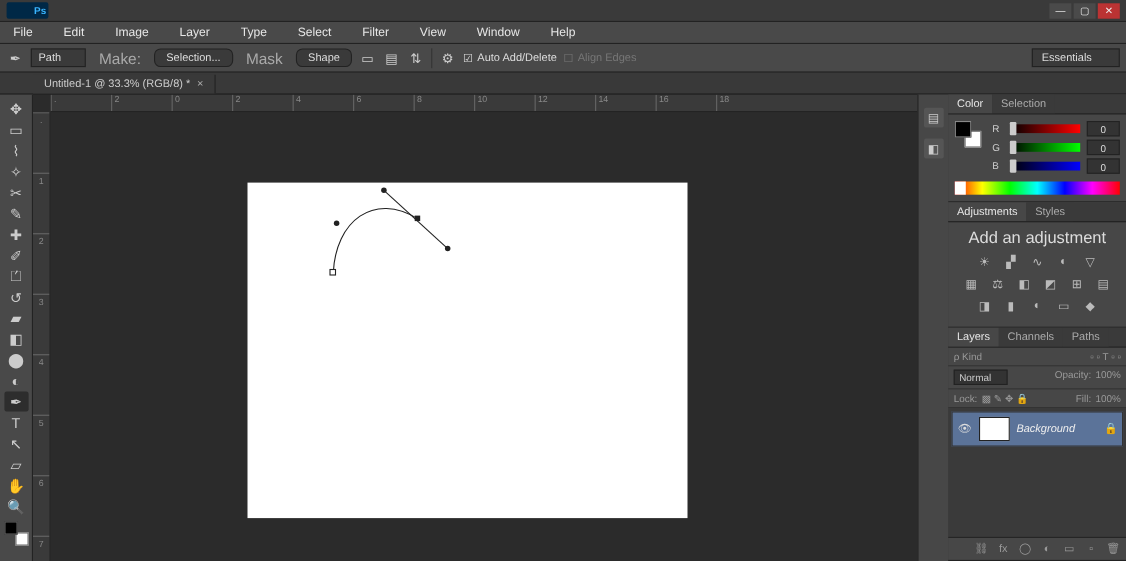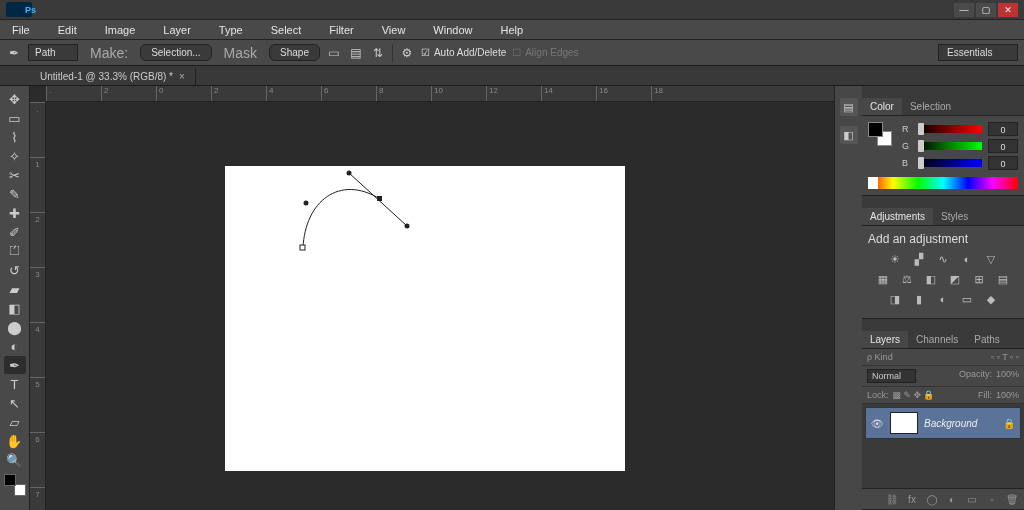--- a/index.html
+++ b/index.html
@@ -1,19 +1,19 @@
 <!DOCTYPE html>
 <html><head>
 <meta charset="utf-8">
 <style>
   * { box-sizing: border-box; margin: 0; padding: 0; font-family: Arial, sans-serif; }
   body { background: #181818; width: 1024px; height: 510px; overflow: hidden; color: #c8c8c8; font-size: 11px; }
   .titlebar { height: 20px; background: #3a3a3a; display: flex; align-items: center; justify-content: space-between; padding: 0 6px; border-bottom: 1px solid #222; }
   .titlebar-left { display: flex; align-items: center; gap: 6px; }
-  .ps-logo { width: 26px; height: 15px; background: #002846; color: #39b5ff; font-size: 9px; font-weight: bold; display: flex; align-items: center; justify-content: center; border-radius: 2px; padding-left: 23px; }
+  .ps-logo { width: 38px; height: 15px; background: #002846; color: #39b5ff; font-size: 9px; font-weight: bold; display: flex; align-items: center; justify-content: center; border-radius: 2px; padding-left: 23px; }
   .titlebar-right { display: flex; gap: 2px; }
   .win-btn { width: 20px; height: 14px; background: #4a4a4a; color: #eee; display:flex; align-items:center; justify-content:center; font-size:9px; cursor:pointer; }
   .close-btn { background: #b33; }
   .menubar { height: 20px; background: #494949; display: flex; align-items: center; padding: 0 4px; gap: 12px; border-bottom: 1px solid #222; }
   .menu-item { padding: 2px 8px; font-size: 11px; color: #e6e6e6; cursor: pointer; }
   .optionsbar { height: 26px; background: #494949; display: flex; align-items: center; padding: 0 6px; gap: 6px; border-bottom: 1px solid #1a1a1a; }
   .opt-dd { background: #3a3a3a; color: #ddd; font-size: 10px; padding: 2px 20px 2px 6px; border: 1px solid #222; position: relative; min-width: 50px; }
   .opt-btn { background: #3a3a3a; color: #ddd; font-size: 10px; padding: 2px 10px; border: 1px solid #222; border-radius: 6px; }
   .opt-plain { color: #aaa; font-size: 14px; padding: 2px 6px; }
   .opt-check { display: flex; align-items: center; gap: 4px; color: #ddd; font-size: 10px; }
@@ -35,39 +35,39 @@
   .ruler-h { position:absolute; top:0; left:16px; right:0; height:16px; background:#3a3a3a; display:flex; color:#888; font-size:8px; overflow:hidden; border-bottom:1px solid #222; }
   .ruler-h span { width:55px; border-left:1px solid #666; padding-left:2px; flex-shrink:0; }
   .ruler-v { position:absolute; top:16px; left:0; width:16px; bottom:0; background:#3a3a3a; display:flex; flex-direction:column; color:#888; font-size:8px; overflow:hidden; border-right:1px solid #222; }
   .ruler-v span { height:55px; border-top:1px solid #666; padding-top:2px; text-align:center; flex-shrink:0; }
   .canvas { position:absolute; top:80px; left:195px; width:400px; height:305px; background:#fff; }
   .canvas svg { position:absolute; top:0; left:0; }
   .right { width: 190px; background: #3a3a3a; display:flex; }
   .collapsed { width:28px; background:#474747; display:flex; flex-direction:column; align-items:center; padding-top:12px; gap:10px; border-left:1px solid #222; }
   .coll-ic { width:18px; height:18px; background:#555; border-radius:2px; display:flex; align-items:center; justify-content:center; font-size:11px; color:#ccc; }
   .panels { flex:1; display:flex; flex-direction:column; }
-  .panel { background:#474747; border-bottom:1px solid #222;margin-top:12px; }
+  .panel { background:#474747; border-bottom:1px solid #222; }
   .panel-tabs { display:flex; background:#3a3a3a; border-bottom:1px solid #222; }
   .ptab { padding:3px 8px; font-size:10px; color:#aaa; background:#3a3a3a; cursor:pointer; }
   .ptab.act { background:#474747; color:#e6e6e6; }
   .panel-body { padding:6px; }
   .color-row { display:flex; align-items:center; gap:6px; margin-bottom:3px; }
   .color-row .lbl { width:10px; font-size:9px; color:#ccc; }
   .slider { flex:1; height:8px; position:relative; }
   .slider-r { background: linear-gradient(to right, #000, #f00); }
   .slider-g { background: linear-gradient(to right, #000, #0f0); }
   .slider-b { background: linear-gradient(to right, #000, #00f); }
   .slider .knob { position:absolute; left:0; top:-2px; width:6px; height:12px; background:#ccc; border-radius:1px; }
   .val-box { width:30px; height:14px; background:#333; color:#ddd; font-size:9px; text-align:center; line-height:14px; border:1px solid #222; }
   .spectrum { height:12px; background: linear-gradient(to right, #f00,#ff0,#0f0,#0ff,#00f,#f0f,#f00); margin-top:4px; position:relative; }
   .spectrum::before{content:'';position:absolute;left:0;top:0;bottom:0;width:10px;background:#fff;}
   .swatch-fgbg { width:24px; height:24px; position:relative; float:left; margin-right:6px; }
   .swatch-fgbg .bg{position:absolute;right:0;bottom:0;width:15px;height:15px;background:#fff;border:1px solid #888;}
   .swatch-fgbg .fg{position:absolute;left:0;top:0;width:15px;height:15px;background:#000;border:1px solid #888;}
-  .adj-title { font-size:12px; color:#ddd; margin-bottom:6px; }
+  .adj-title { font-size:15px; color:#ddd; margin-bottom:6px;text-align:center; }
   .adj-row { display:flex; gap:8px; margin-bottom:6px; justify-content:center; }
   .adj-ic { width:16px; height:14px; color:#bbb; font-size:11px; display:flex; align-items:center; justify-content:center; }
   .layer-opts { display:flex; gap:4px; padding:3px 5px; font-size:9px; color:#999; border-bottom:1px solid #333; }
   .layer-dd { background:#333; padding:1px 14px 1px 4px; font-size:9px; color:#ccc; border:1px solid #222; }
   .layer-row { display:flex; align-items:center; gap:6px; padding:4px; background:#5b7399; border:1px solid #333; }
   .eye { width:14px; height:14px; display:flex; align-items:center; justify-content:center; color:#ddd; font-size:10px;}
   .thumb { width:28px; height:22px; background:#fff; border:1px solid #222; }
   .layer-name { font-size:10px; color:#eee; font-style:italic; flex:1; }
   .lock-ic { color:#ccc; font-size:10px; }
   .layer-footer { display:flex; gap:6px; justify-content:flex-end; padding:3px 5px; border-top:1px solid #222; }

